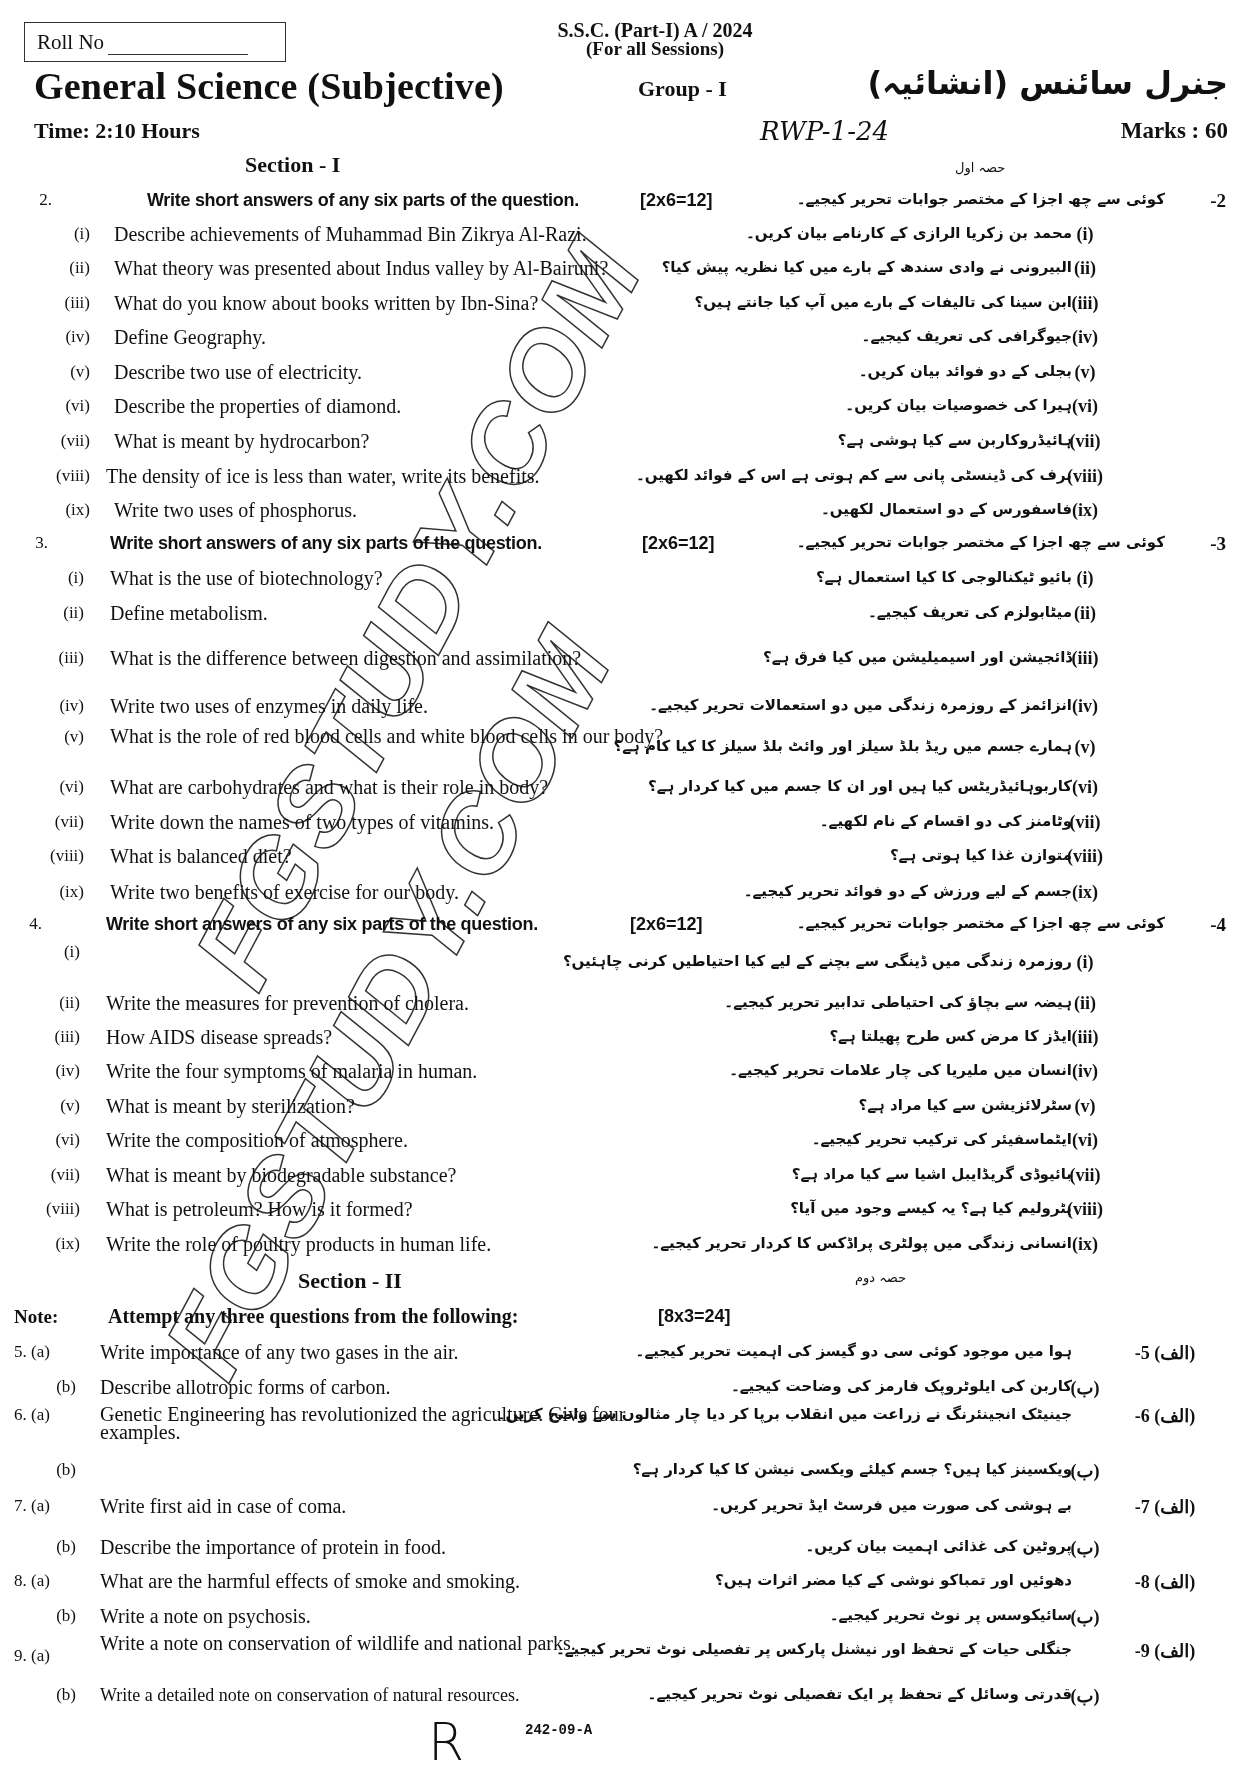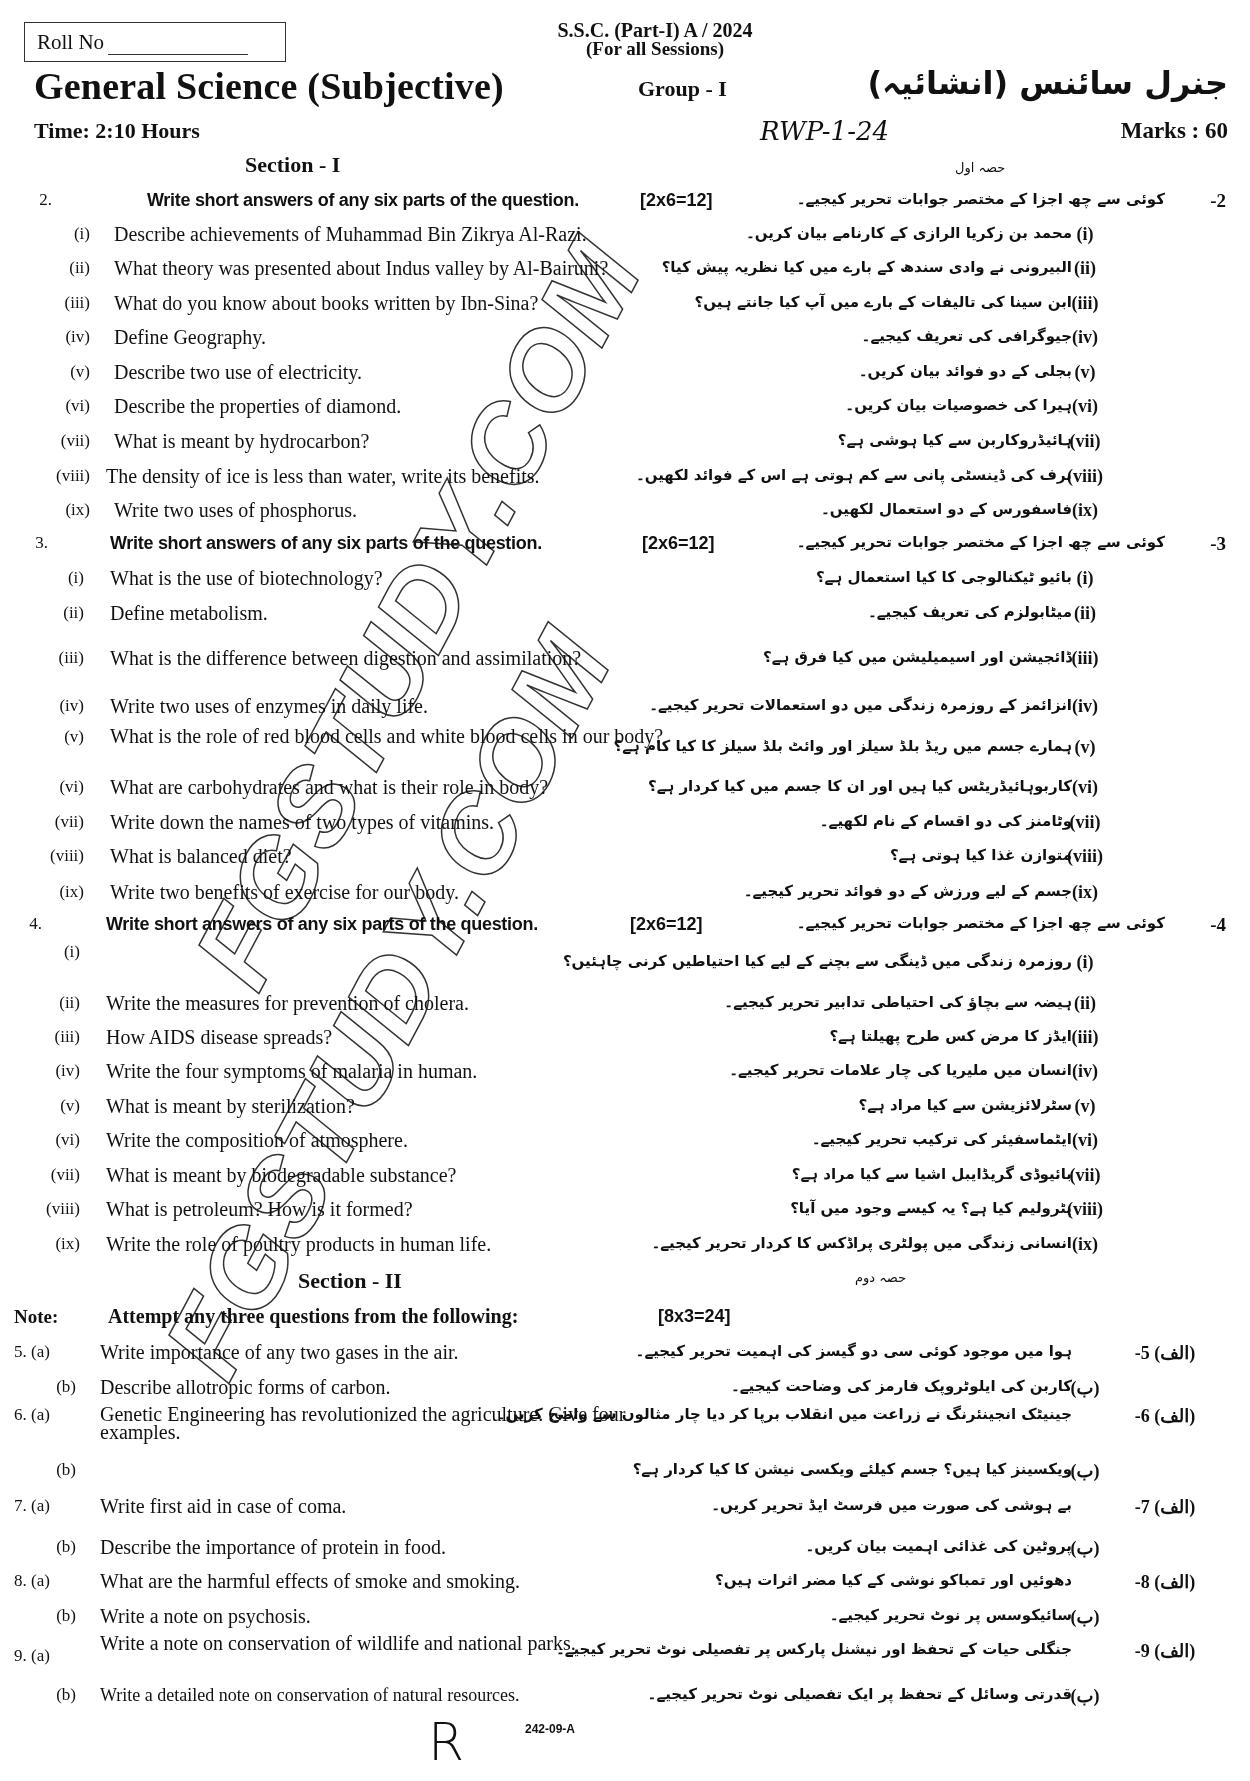--- a/index.html
+++ b/index.html
@@ -21,21 +21,21 @@
   .row .num { position: absolute; font-size: 17px; text-align: right; }
   .row .en { position: absolute; font-size: 20px; line-height: 20px; white-space: nowrap; }
   .row .en.wrap { white-space: normal; width: 600px; line-height: 18px; }
   .row .ur { position: absolute; right: 178px; font-family: "DejaVu Sans", sans-serif; font-size: 15px; direction: rtl; white-space: nowrap; font-weight: bold; }
   .row .urnum { position: absolute; right: 140px; font-size: 18px; font-weight: bold; width: 50px; text-align: center; }
   .row .urqnum { position: absolute; right: 24px; font-size: 19px; font-weight: bold; }
   .row.header .en { font-family: "Liberation Sans", sans-serif; font-weight: bold; font-size: 18px; letter-spacing: -0.3px; text-align: right; }
   .row.header .marks-tag { position: absolute; font-family: "Liberation Sans", sans-serif; font-weight: bold; font-size: 18px; }
   .row.header .ur { right: 85px; }
   .watermark { font-family: "Liberation Sans", sans-serif; font-weight: bold; font-style: italic; font-size: 110px; color: transparent; -webkit-text-stroke: 1.5px #333; transform-origin: left bottom; white-space: nowrap; letter-spacing: 2px; }
-  .footer-code { left: 525px; top: 1722px; font-family: Liberation Sans, sans-serif; font-weight: bold; font-size: 12px; }
+  .footer-code { left: 525px; top: 1722px; font-family: Liberation Mono, monospace; font-weight: bold; font-size: 14px; }
   .hand-r { left: 428px; top: 1712px; font-size: 52px; font-family: "DejaVu Sans", sans-serif; font-weight: 200; }
 </style>
 </head>
 <body>
 
 <div class="abs rollbox">
   <span>Roll No</span><span class="line"></span>
 </div>
 <div class="abs exam">
   <div>S.S.C. (Part-I) A / 2024</div>

